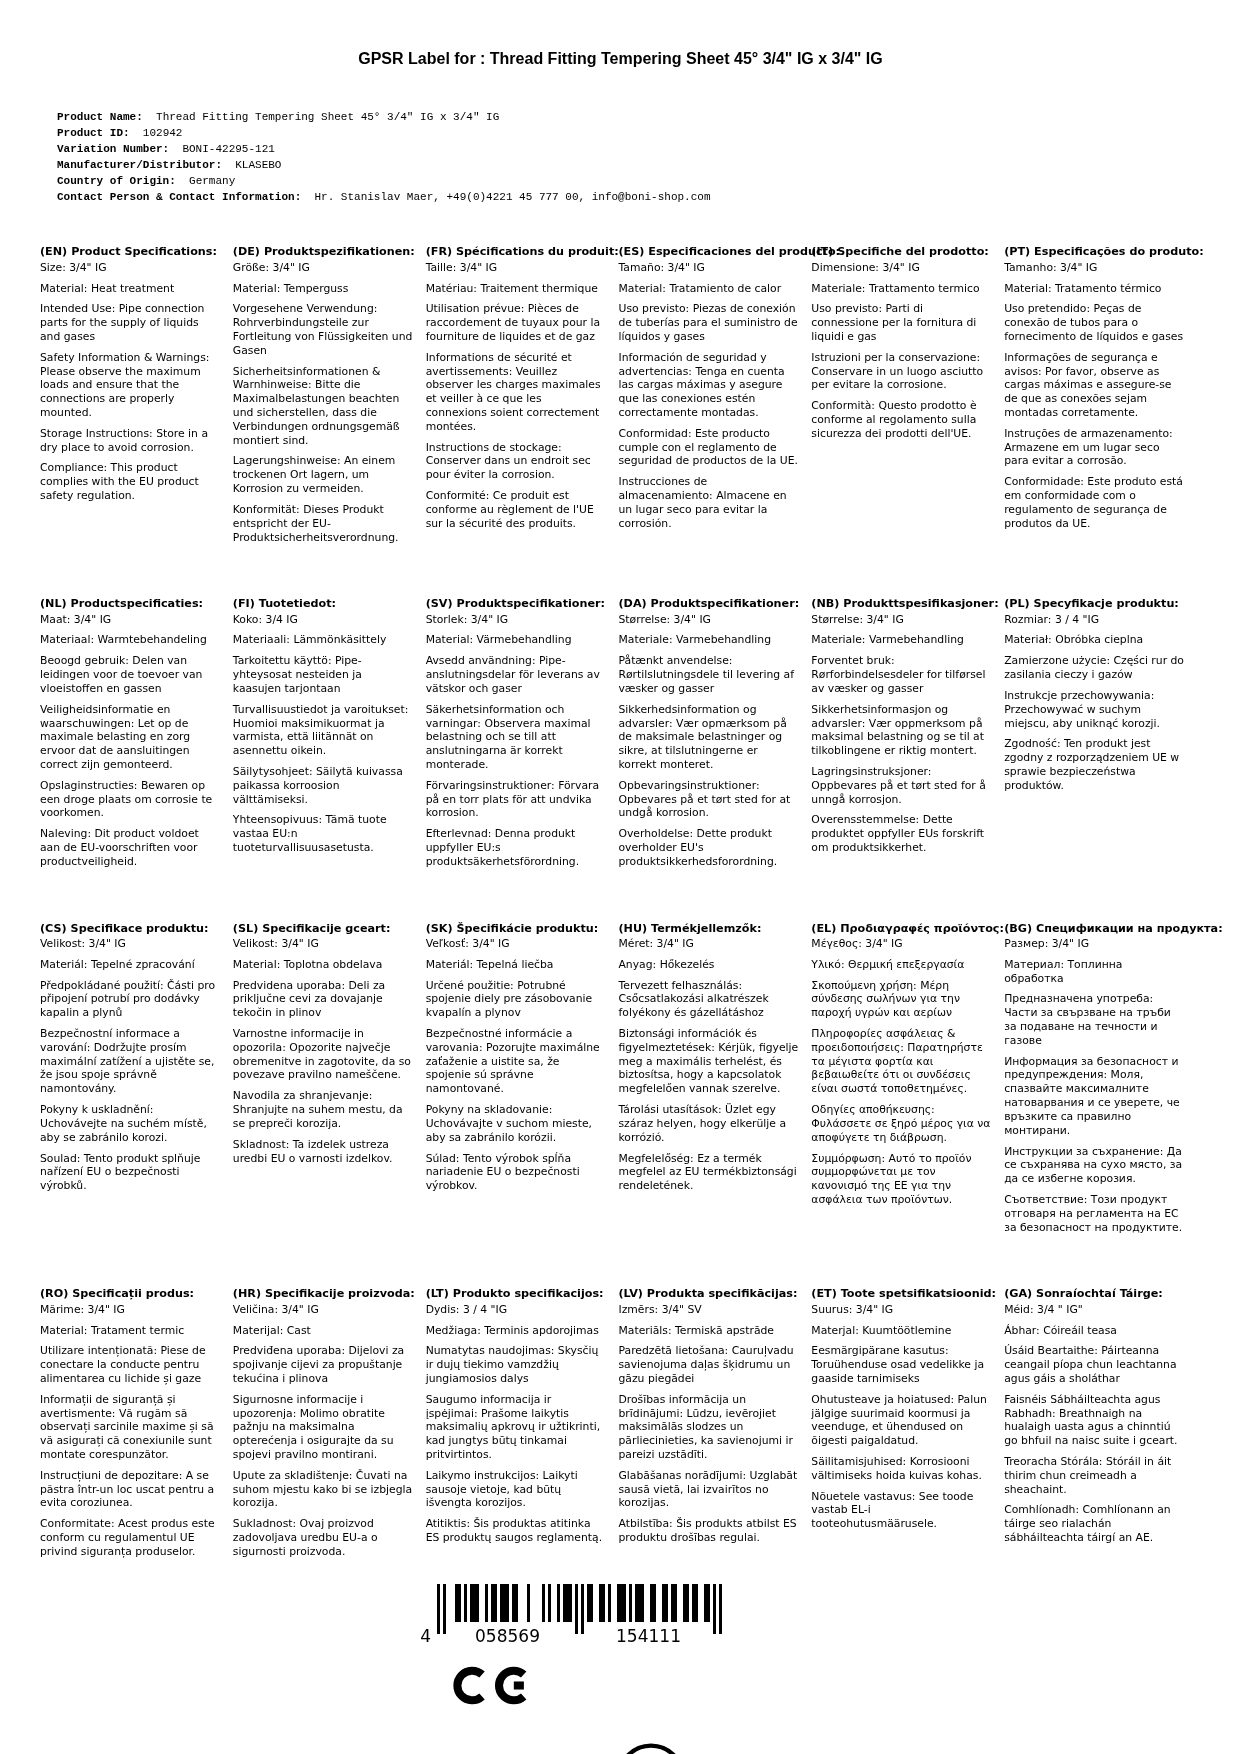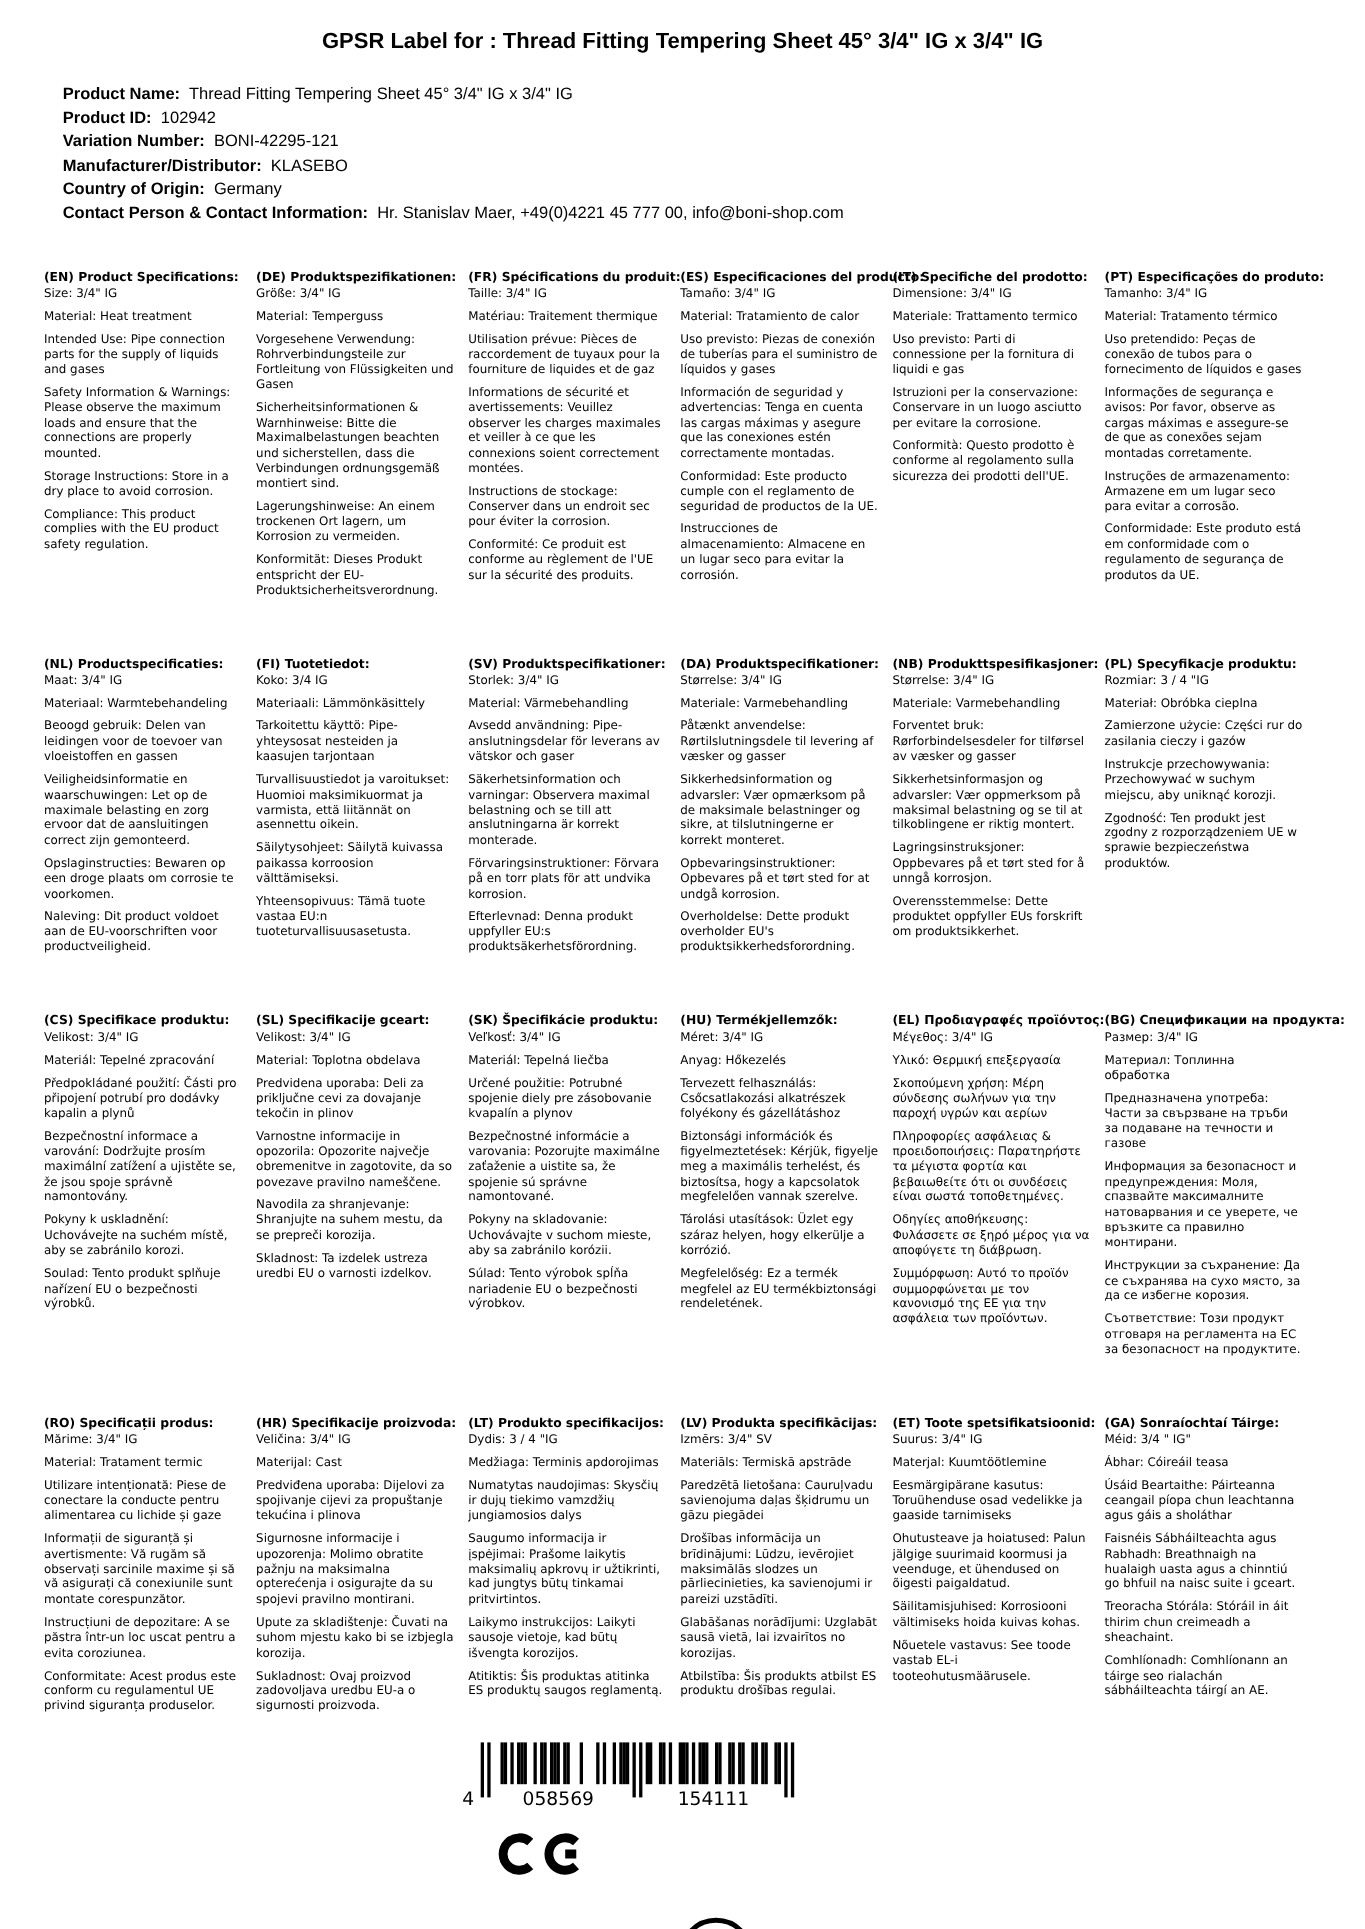--- a/index.html
+++ b/index.html
@@ -2,27 +2,27 @@
 <html><head>
 <meta charset="utf-8">
 <style>
   html,body{margin:0;padding:0;background:#e8e8e8;}
   .page{
     position:relative; width:1241px; height:1754px; background:#ffffff;
     margin:0 auto; color:#000; font-family:"DejaVu Sans",sans-serif; overflow:hidden;
   }
   .title{
     font-family:"Liberation Sans",sans-serif; font-weight:bold;
-    font-size:20px; line-height:1.4; text-align:center;
-    max-width:920px; margin:0 auto; padding-top:24px;
+    font-size:16px; line-height:1.4; text-align:center;
+    max-width:920px; margin:0 auto; padding-top:48px;
   }
   .product-info{
-    margin:23px 0 0 57px;
-    font-family:Liberation Sans, sans-serif;
-    font-size:15px; line-height:1.44; max-width:1120px;
+    margin:40px 0 0 57px;
+    font-family:Liberation Mono, monospace;
+    font-size:11px; line-height:1.44; max-width:1120px;
   }
   .pi-label{font-weight:bold;}
   .specs-grid{
     display:grid; grid-template-columns:repeat(6,minmax(0,1fr));
     column-gap:13px; row-gap:46px;
     margin:40px 57px 0 40px;
   }
   .spec-cell{font-size:10.8px; line-height:1.28; overflow:visible;}
   .spec-header{
     font-weight:bold; font-size:11.2px; white-space:nowrap; margin:0 0 1px 0;

